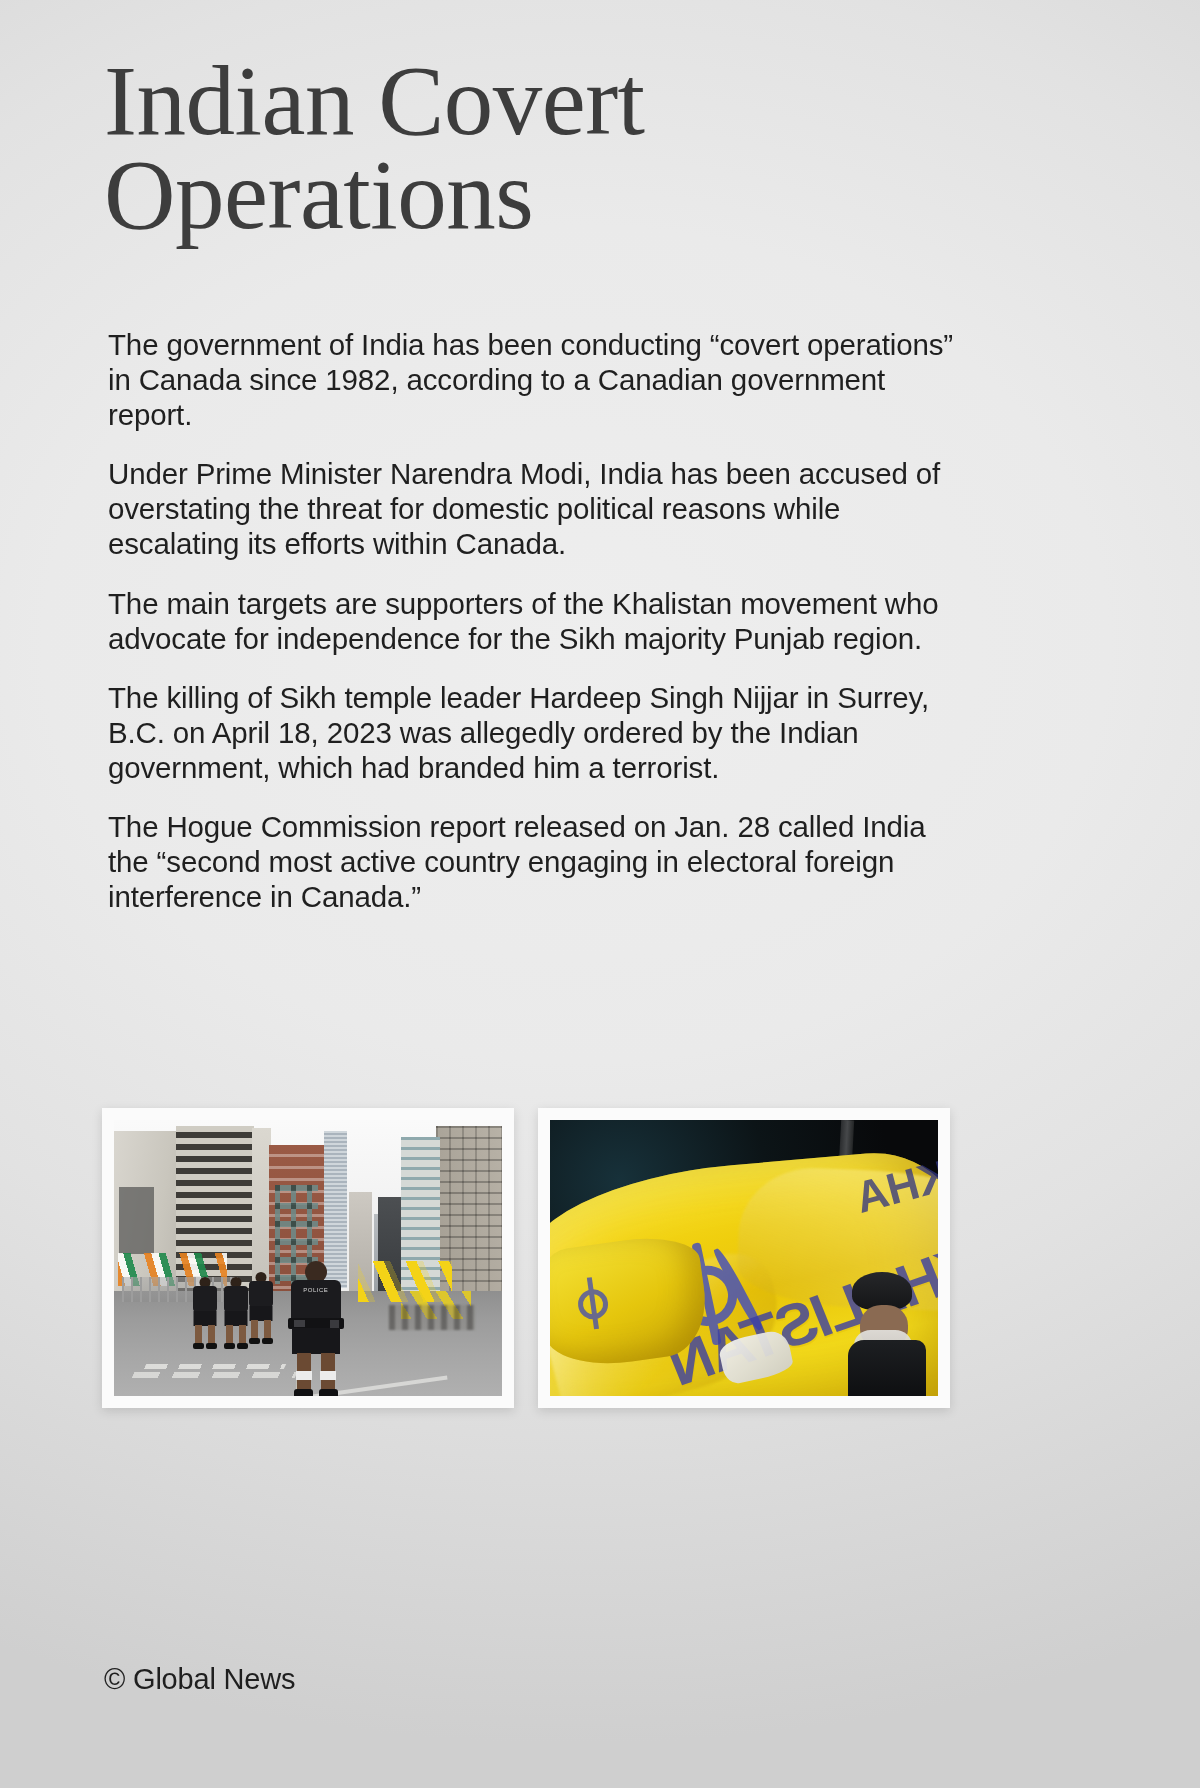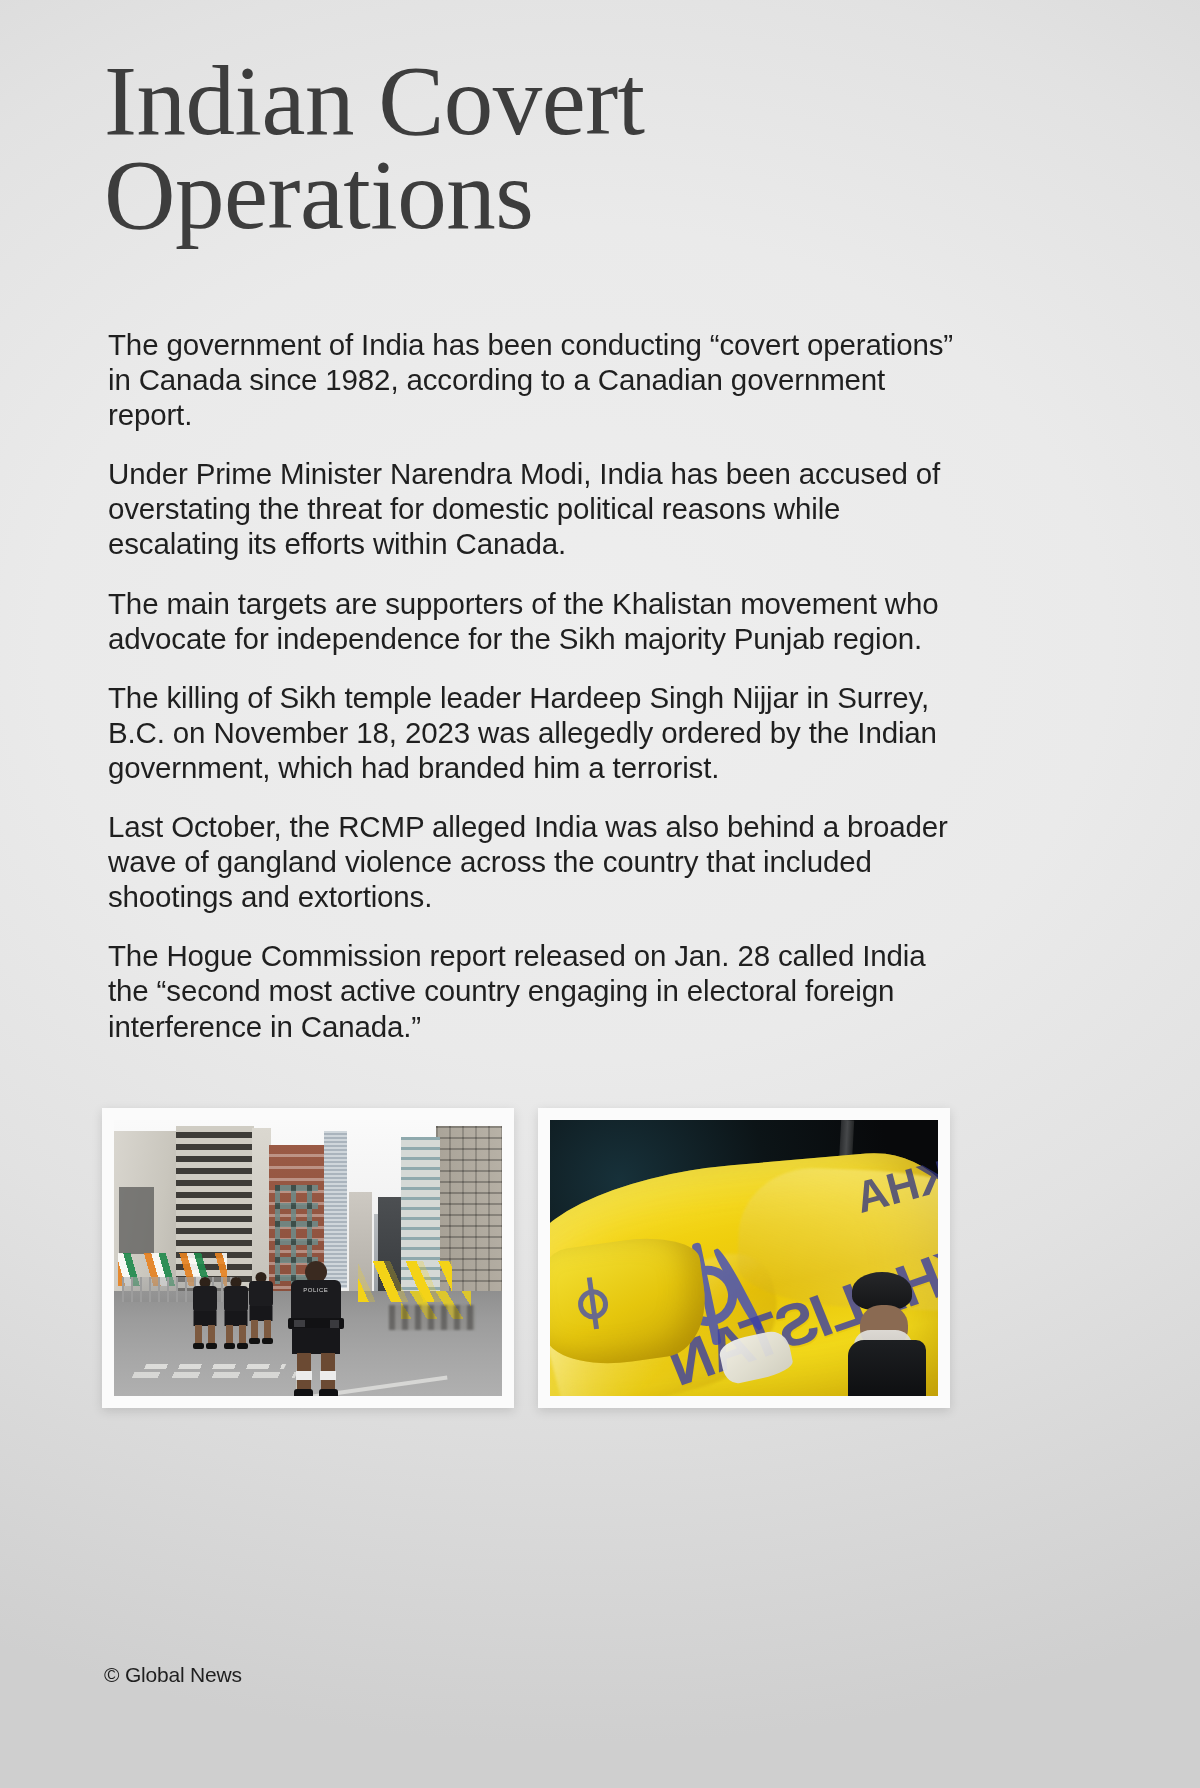--- a/index.html
+++ b/index.html
@@ -389,41 +389,40 @@
     transform:rotate(-12deg);
     opacity:.95;
   }
 
   
   .footer {
     position:absolute;
     left:104px;
     top:1663px;
     font-family:"Liberation Sans", sans-serif;
-    font-size:21px;
+    font-size:29px;
     color:#1f1f1f;
     letter-spacing:-0.2px;
   }
 </style>
 </head>
 <body>
 
 <div class="page">
 
   <div class="title-block">
     <h1 class="title">Indian Covert
 Operations</h1>
   </div>
 
   <div class="article">
     <p class="para">The government of India has been conducting “covert operations” in Canada since 1982, according to a Canadian government report.</p>
     <p class="para">Under Prime Minister Narendra Modi, India has been accused of overstating the threat for domestic political reasons while escalating its efforts within Canada.</p>
     <p class="para">The main targets are supporters of the Khalistan movement who advocate for independence for the Sikh majority Punjab region.</p>
-    <p class="para">The killing of Sikh temple leader Hardeep Singh Nijjar in Surrey, B.C. on November 18, 2023 was allegedly ordered by the Indian government, which had branded him a terrorist.</p>
-    <p class="para">Last October, the RCMP alleged India was also behind a broader wave of gangland violence across the country that included shootings and extortions.</p>
+    <p class="para">The killing of Sikh temple leader Hardeep Singh Nijjar in Surrey, B.C. on April 18, 2023 was allegedly ordered by the Indian government, which had branded him a terrorist.</p>
     <p class="para">The Hogue Commission report released on Jan. 28 called India the “second most active country engaging in electoral foreign interference in Canada.”</p>
   </div>
 
   <div class="photos">
 
     <figure class="photo-card">
       <div class="photo-frame">
         <div class="ph-street">
           <div class="sky"></div>
           <div class="bld-l1"></div>

